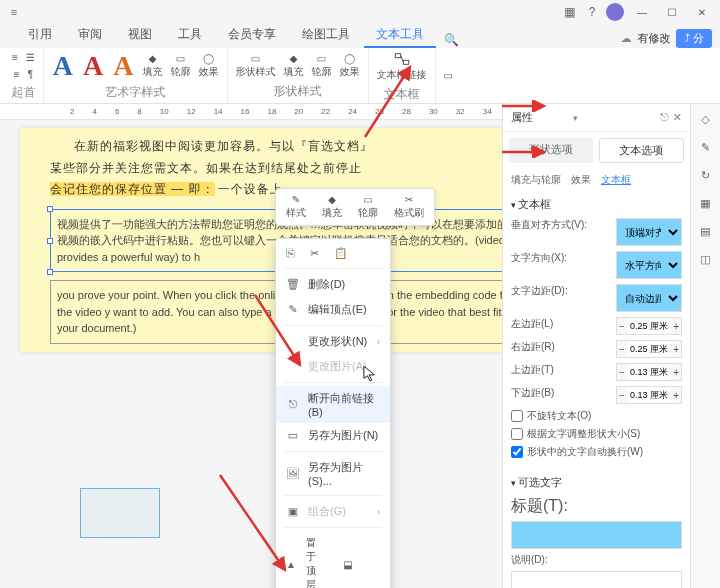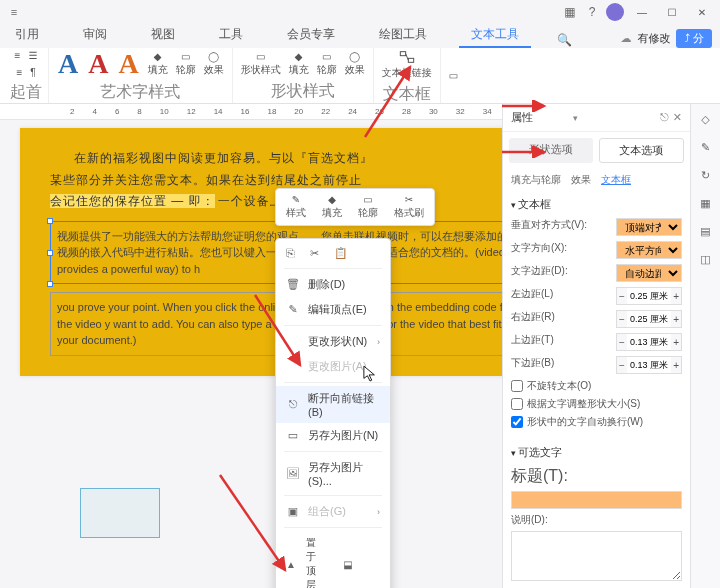--- a/index.html
+++ b/index.html
@@ -2,40 +2,40 @@
 <html><head>
 <meta charset="utf-8">
 <style>
 * { margin: 0; padding: 0; box-sizing: border-box; font-family: "Microsoft YaHei", sans-serif; }
 body { width: 720px; height: 588px; background: #f5f5f7; overflow: hidden; position: relative; font-size: 11px; color: #333; }
 .titlebar { height: 24px; background: #f5f5f7; display: flex; align-items: center; padding: 0 6px; }
 .titlebar-right { margin-left: auto; display: flex; gap: 6px; align-items: center; }
 .titlebar-icon { width: 16px; height: 16px; display: flex; align-items: center; justify-content: center; color: #666; }
 .avatar { width: 18px; height: 18px; border-radius: 50%; background: #7c6fd6; }
 .win-btn { width: 24px; height: 18px; display: flex; align-items: center; justify-content: center; color: #555; font-size: 10px; }
-.tabs { height: 24px; display: flex; align-items: flex-end; padding-left: 3px; gap: 20px; }
+.tabs { height: 24px; display: flex; align-items: flex-end; padding-left: 16px; gap: 2px; }
 .tab { padding: 3px 12px; font-size: 12px; color: #555; border-bottom: 2px solid transparent; }
 .tab.active { color: #3b82f6; border-bottom-color: #3b82f6; }
 .tabs-right { margin-left: auto; display: flex; gap: 6px; align-items: center; padding-right: 8px; }
 .share-btn { background: #4a8cff; color: #fff; padding: 2px 8px; border-radius: 3px; font-size: 11px; }
 .ribbon { height: 56px; background: #fff; border-bottom: 1px solid #e2e2e6; display: flex; align-items: center; padding: 0 4px; }
 .rgroup { display: flex; flex-direction: column; align-items: center; padding: 2px 6px; border-right: 1px solid #eee; height: 100%; justify-content: center; gap: 2px; }
 .rgroup:last-child { border-right: none; }
-.rlabel { font-size: 16px; color: #888; }
+.rlabel { font-size: 12px; color: #888; }
 .rrow { display: flex; gap: 4px; align-items: center; }
 .rbtn { display: flex; flex-direction: column; align-items: center; gap: 1px; padding: 2px; color: #555; font-size: 10px; }
 .rbtn svg, .rbtn .ico { width: 16px; height: 16px; }
 .bigA { font-family: serif; font-weight: bold; font-size: 28px; padding: 0 3px; }
 .bigA.blue { color: #2b6cb0; }
 .bigA.red { color: #c53030; }
 .bigA.orange { color: #dd6b20; }
 .main { display: flex; height: calc(100% - 104px); }
 .doc-area { flex: 1; background: #f5f5f7; position: relative; overflow: hidden; }
 .ruler { height: 16px; background: #fff; display: flex; align-items: center; padding-left: 70px; font-size: 8px; color: #666; gap: 18px; border-bottom: 1px solid #e5e5e9; }
-.page { background: #eab308; margin: 8px 0 0 20px; width: 532px; padding: 20px 30px; box-shadow: 0 0 4px rgba(0,0,0,0.1); position: relative; }
+.page { background: #fef9c3; margin: 8px 0 0 20px; width: 532px; padding: 8px 30px; box-shadow: 0 0 4px rgba(0,0,0,0.1); position: relative; }
 .doc-line { font-size: 12px; line-height: 1.8; color: #333; letter-spacing: 1px; }
 .doc-line.indent { text-indent: 2em; }
 .doc-line.hl { background: #ffe066; display: inline; }
 .textbox { border: 1px solid #3b82f6; position: relative; padding: 6px; margin-top: 8px; font-size: 11px; line-height: 1.5; color: #444; }
 .handle { position: absolute; width: 6px; height: 6px; background: #fff; border: 1px solid #3b82f6; }
 .handle.tl { top: -4px; left: -4px; }
 .handle.tr { top: -4px; right: -4px; }
 .handle.bl { bottom: -4px; left: -4px; }
 .handle.br { bottom: -4px; right: -4px; }
 .handle.tm { top: -4px; left: 50%; margin-left: -3px; }
@@ -66,21 +66,21 @@
 .prop-tabs { display: flex; gap: 6px; padding: 6px; }
 .prop-tab { flex: 1; text-align: center; padding: 4px; border-radius: 3px; color: #666; background: #f1f1f4; }
 .prop-tab.active { background: #fff; border: 1px solid #ddd; color: #333; }
 .prop-sub { display: flex; gap: 10px; padding: 4px 8px; font-size: 10px; color: #666; }
 .prop-sub .link { color: #3b82f6; text-decoration: underline; }
 .prop-section { padding: 6px 8px; }
 .prop-section-title { font-size: 11px; color: #333; margin-bottom: 6px; }
 .prop-section-title::before { content: "▾ "; font-size: 9px; }
 .prop-row { display: flex; align-items: flex-start; margin-bottom: 5px; gap: 4px; }
 .prop-row label { flex: 1; font-size: 10px; color: #555; }
-.prop-sel { width: 66px; height: 18px; border: 1px solid #ddd; font-size: 10px; padding: 0 4px; background: #fdba74; }
+.prop-sel { width: 66px; height: 28px; border: 1px solid #ddd; font-size: 10px; padding: 0 4px; background: #7dd3fc; }
 .spinner { display: flex; align-items: center; border: 1px solid #ddd; height: 18px; width: 66px; }
 .spinner button { width: 14px; height: 100%; border: none; background: #f7f7f9; color: #555; font-size: 10px; }
 .spinner input { width: 100%; border: none; text-align: center; font-size: 9px; }
 .chk-row { display: flex; align-items: center; gap: 4px; font-size: 10px; color: #555; margin-bottom: 4px; }
 .chk-row input { width: 12px; height: 12px; }
 .prop-textarea { width: 100%; height: 50px; border: 1px solid #ddd; margin-top: 2px; }
 .arrow-red { position: absolute; color: #d33; z-index: 15; }
 .small-ico { font-size: 12px; }
 </style>
 </head>

